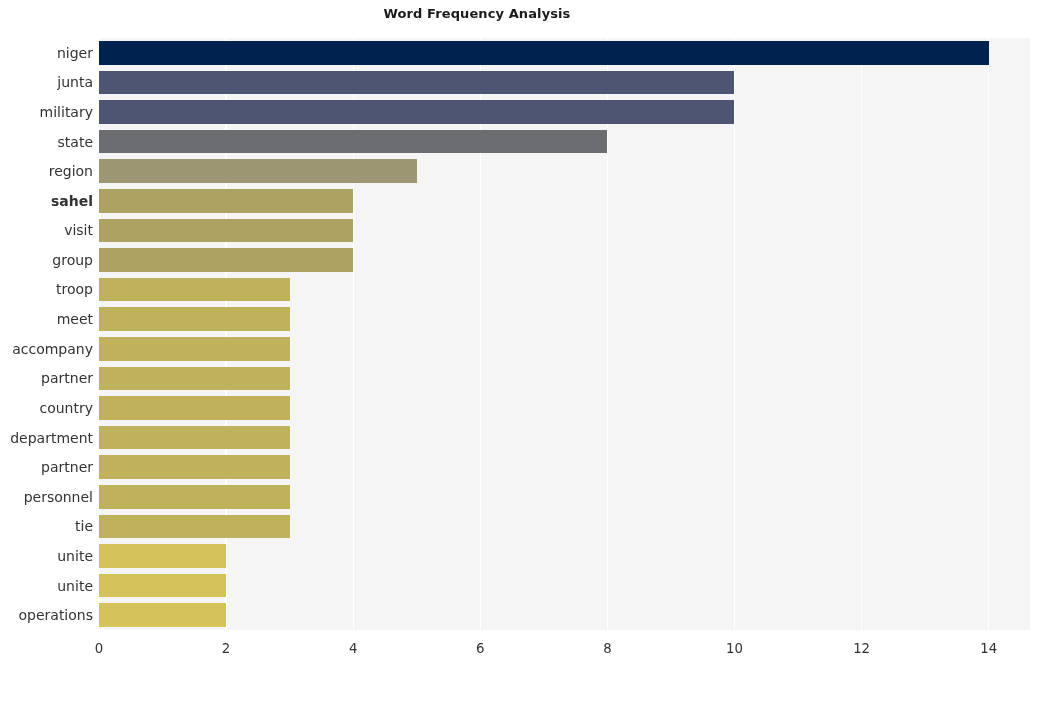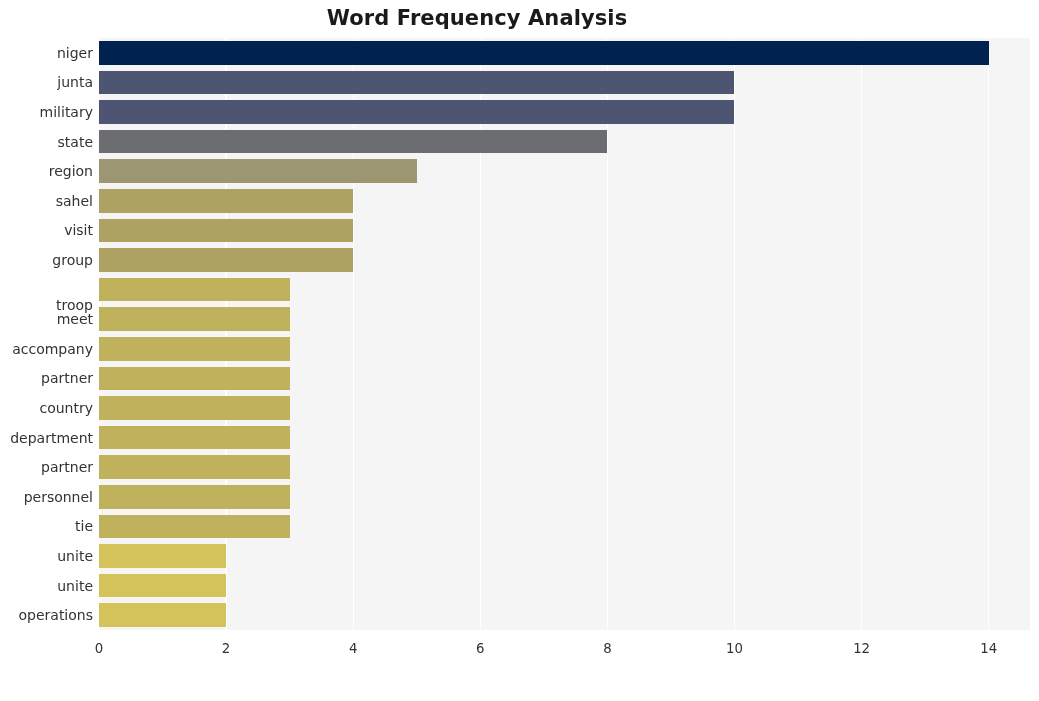--- a/index.html
+++ b/index.html
@@ -20,21 +20,21 @@
     height: 701px;
     background: #ffffff;
   }
 
   #chart-title {
     position: absolute;
     top: 6px;
     left: 0;
     width: 954px;
     text-align: center;
-    font-size: 21px;
+    font-size: 13px;
     font-weight: bold;
     color: #1a1a1a;
     letter-spacing: 0.1px;
   }
 
   
   #plot-area {
     position: absolute;
     left: 99px;
     top: 38px;
@@ -203,24 +203,24 @@
         </div>
       </div>
   </div>
 
   <div id="y-axis">
       <div class="y-tick-label" style="top: 7.8px;">niger</div>
       <div class="y-tick-label" style="top: 37.4px;">junta</div>
       <div class="y-tick-label" style="top: 67px;">military</div>
       <div class="y-tick-label" style="top: 96.6px;">state</div>
       <div class="y-tick-label" style="top: 126.2px;">region</div>
-      <div class="y-tick-label" style="top: 155.8px;">sahel</div>
+      <div class="y-tick-label" style="top: 155.8px; font-weight: bold;">sahel</div>
       <div class="y-tick-label" style="top: 185.4px;">visit</div>
       <div class="y-tick-label" style="top: 215px;">group</div>
-      <div class="y-tick-label" style="top: 260px;">troop</div>
+      <div class="y-tick-label" style="top: 244px;">troop</div>
       <div class="y-tick-label" style="top: 274.2px; padding-left: 40px;">meet</div>
       <div class="y-tick-label" style="top: 303.8px;">accompany</div>
       <div class="y-tick-label" style="top: 333.4px;">partner</div>
       <div class="y-tick-label" style="top: 363px;">country</div>
       <div class="y-tick-label" style="top: 392.6px;">department</div>
       <div class="y-tick-label" style="top: 422.2px; padding-left: 7px;">partner</div>
       <div class="y-tick-label" style="top: 451.8px;">personnel</div>
       <div class="y-tick-label" style="top: 481.4px;">tie</div>
       <div class="y-tick-label" style="top: 511px;">unite</div>
       <div class="y-tick-label" style="top: 540.6px;">unite</div>

